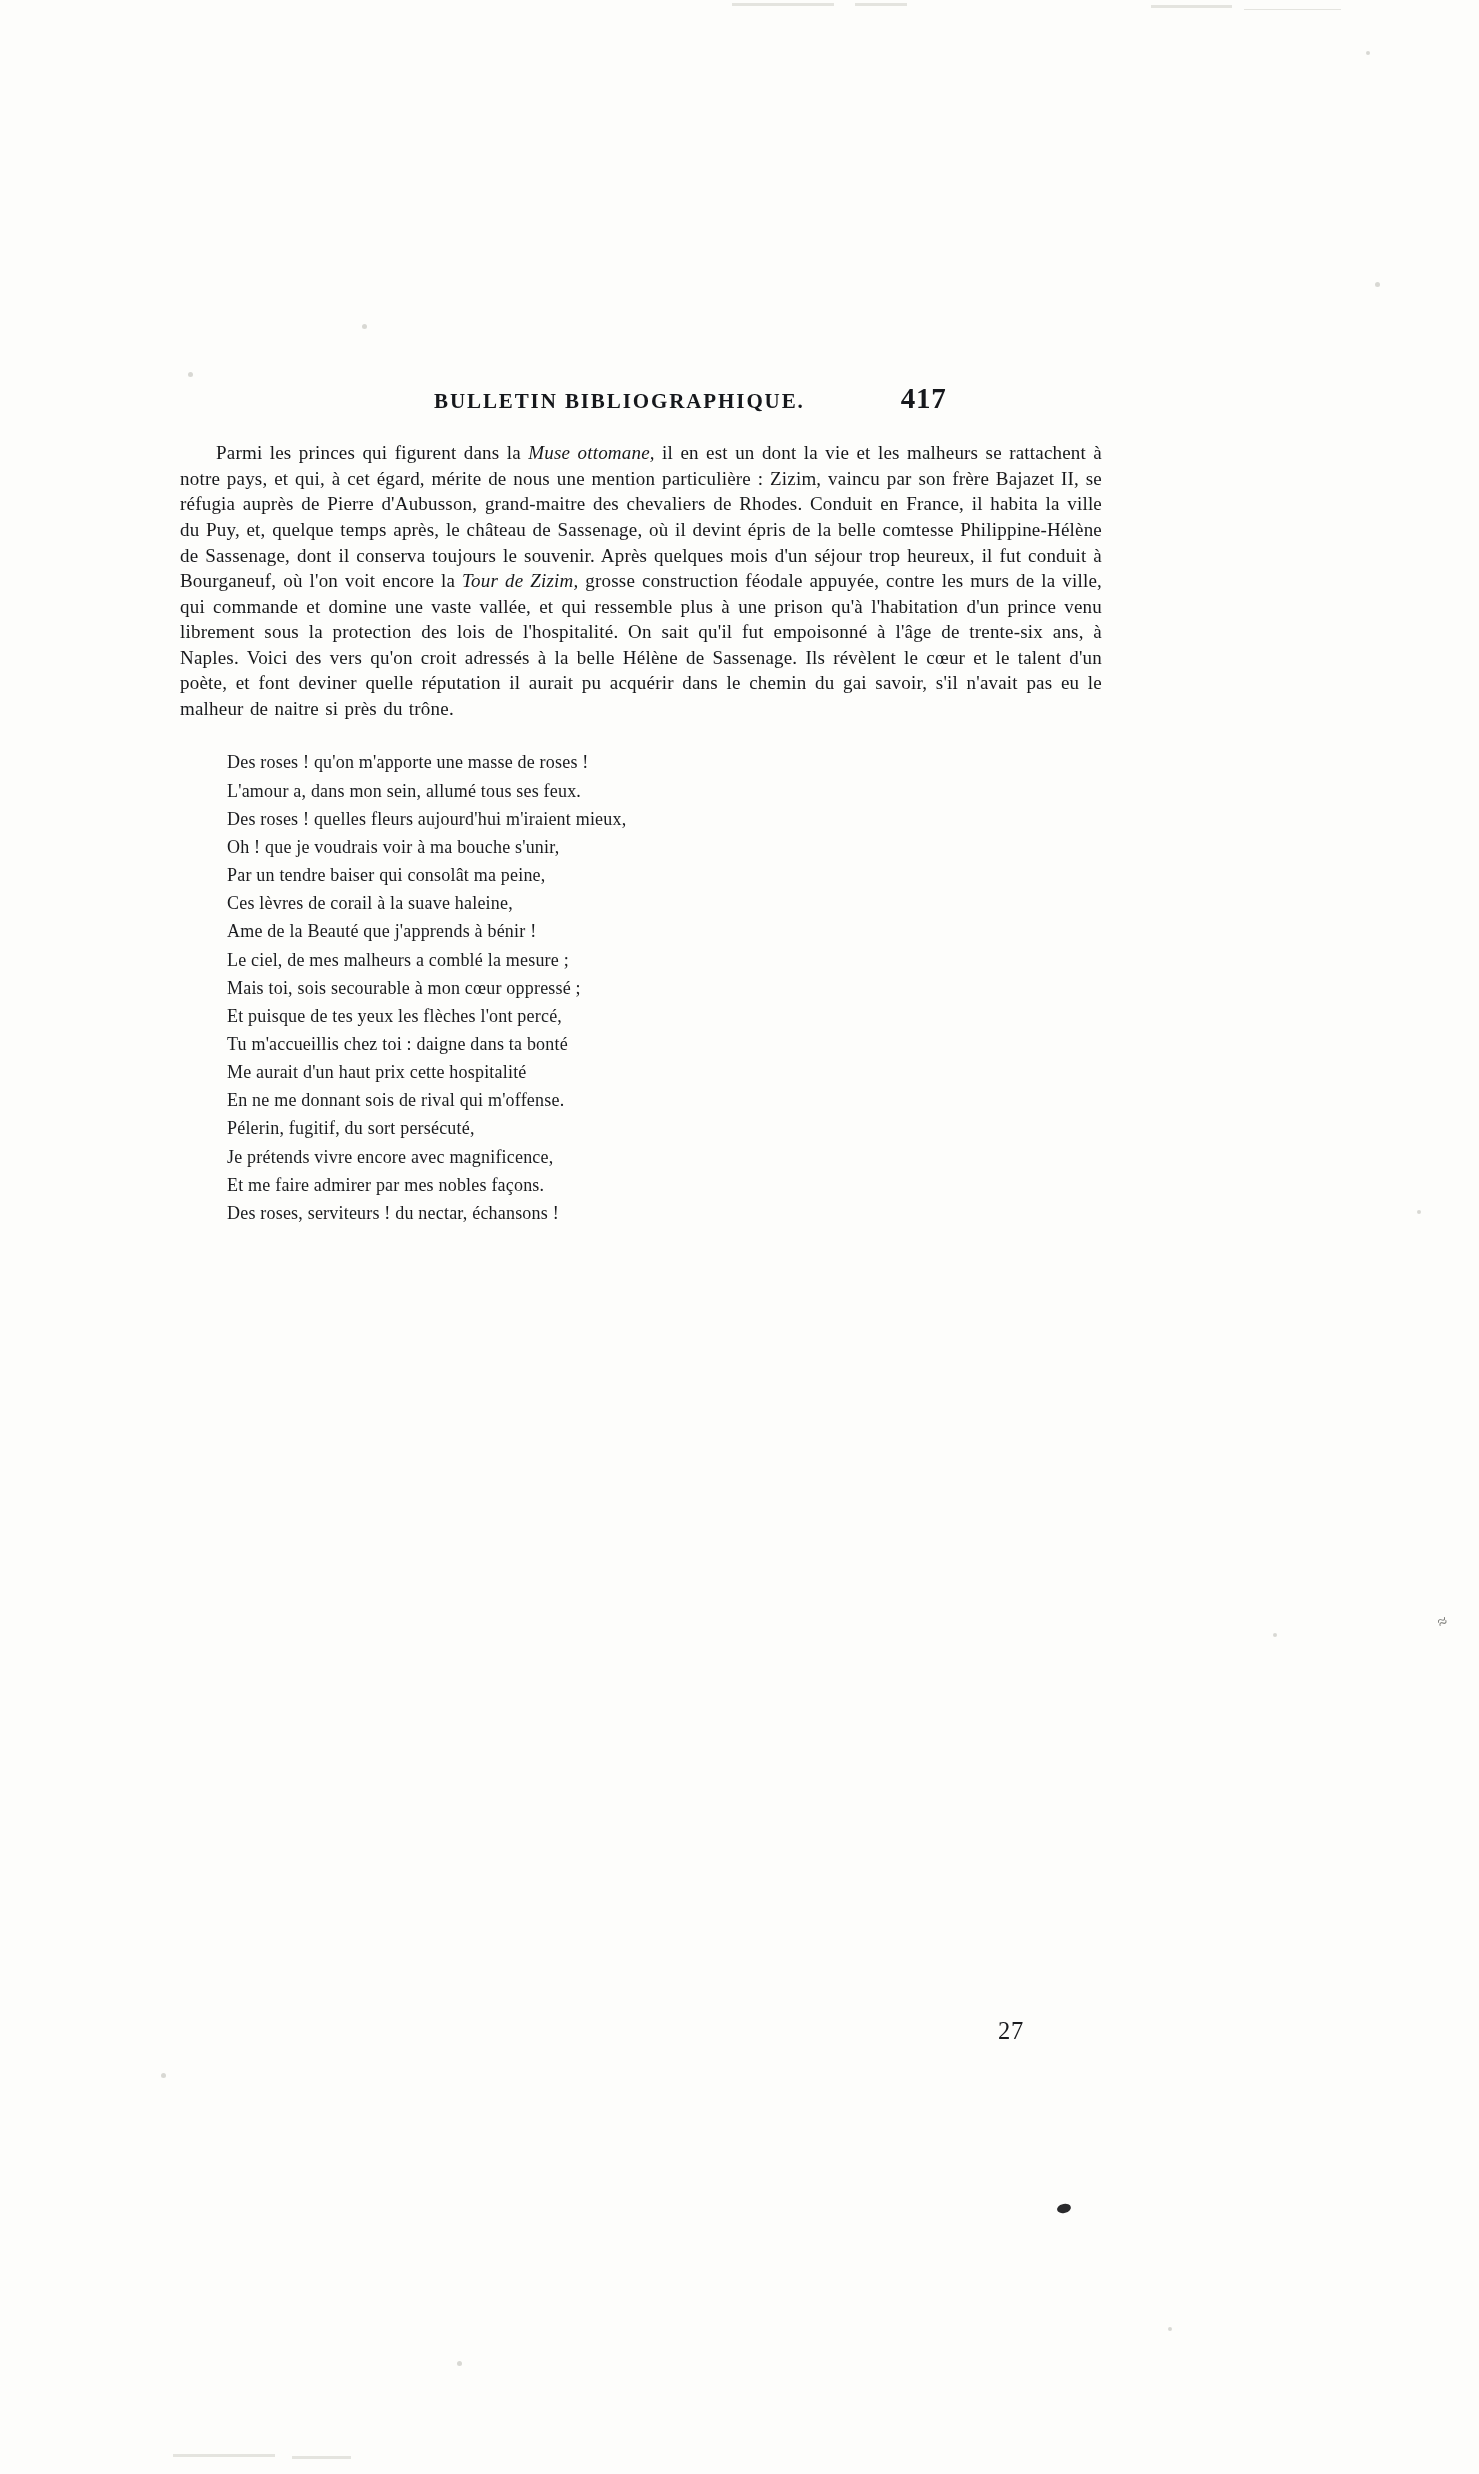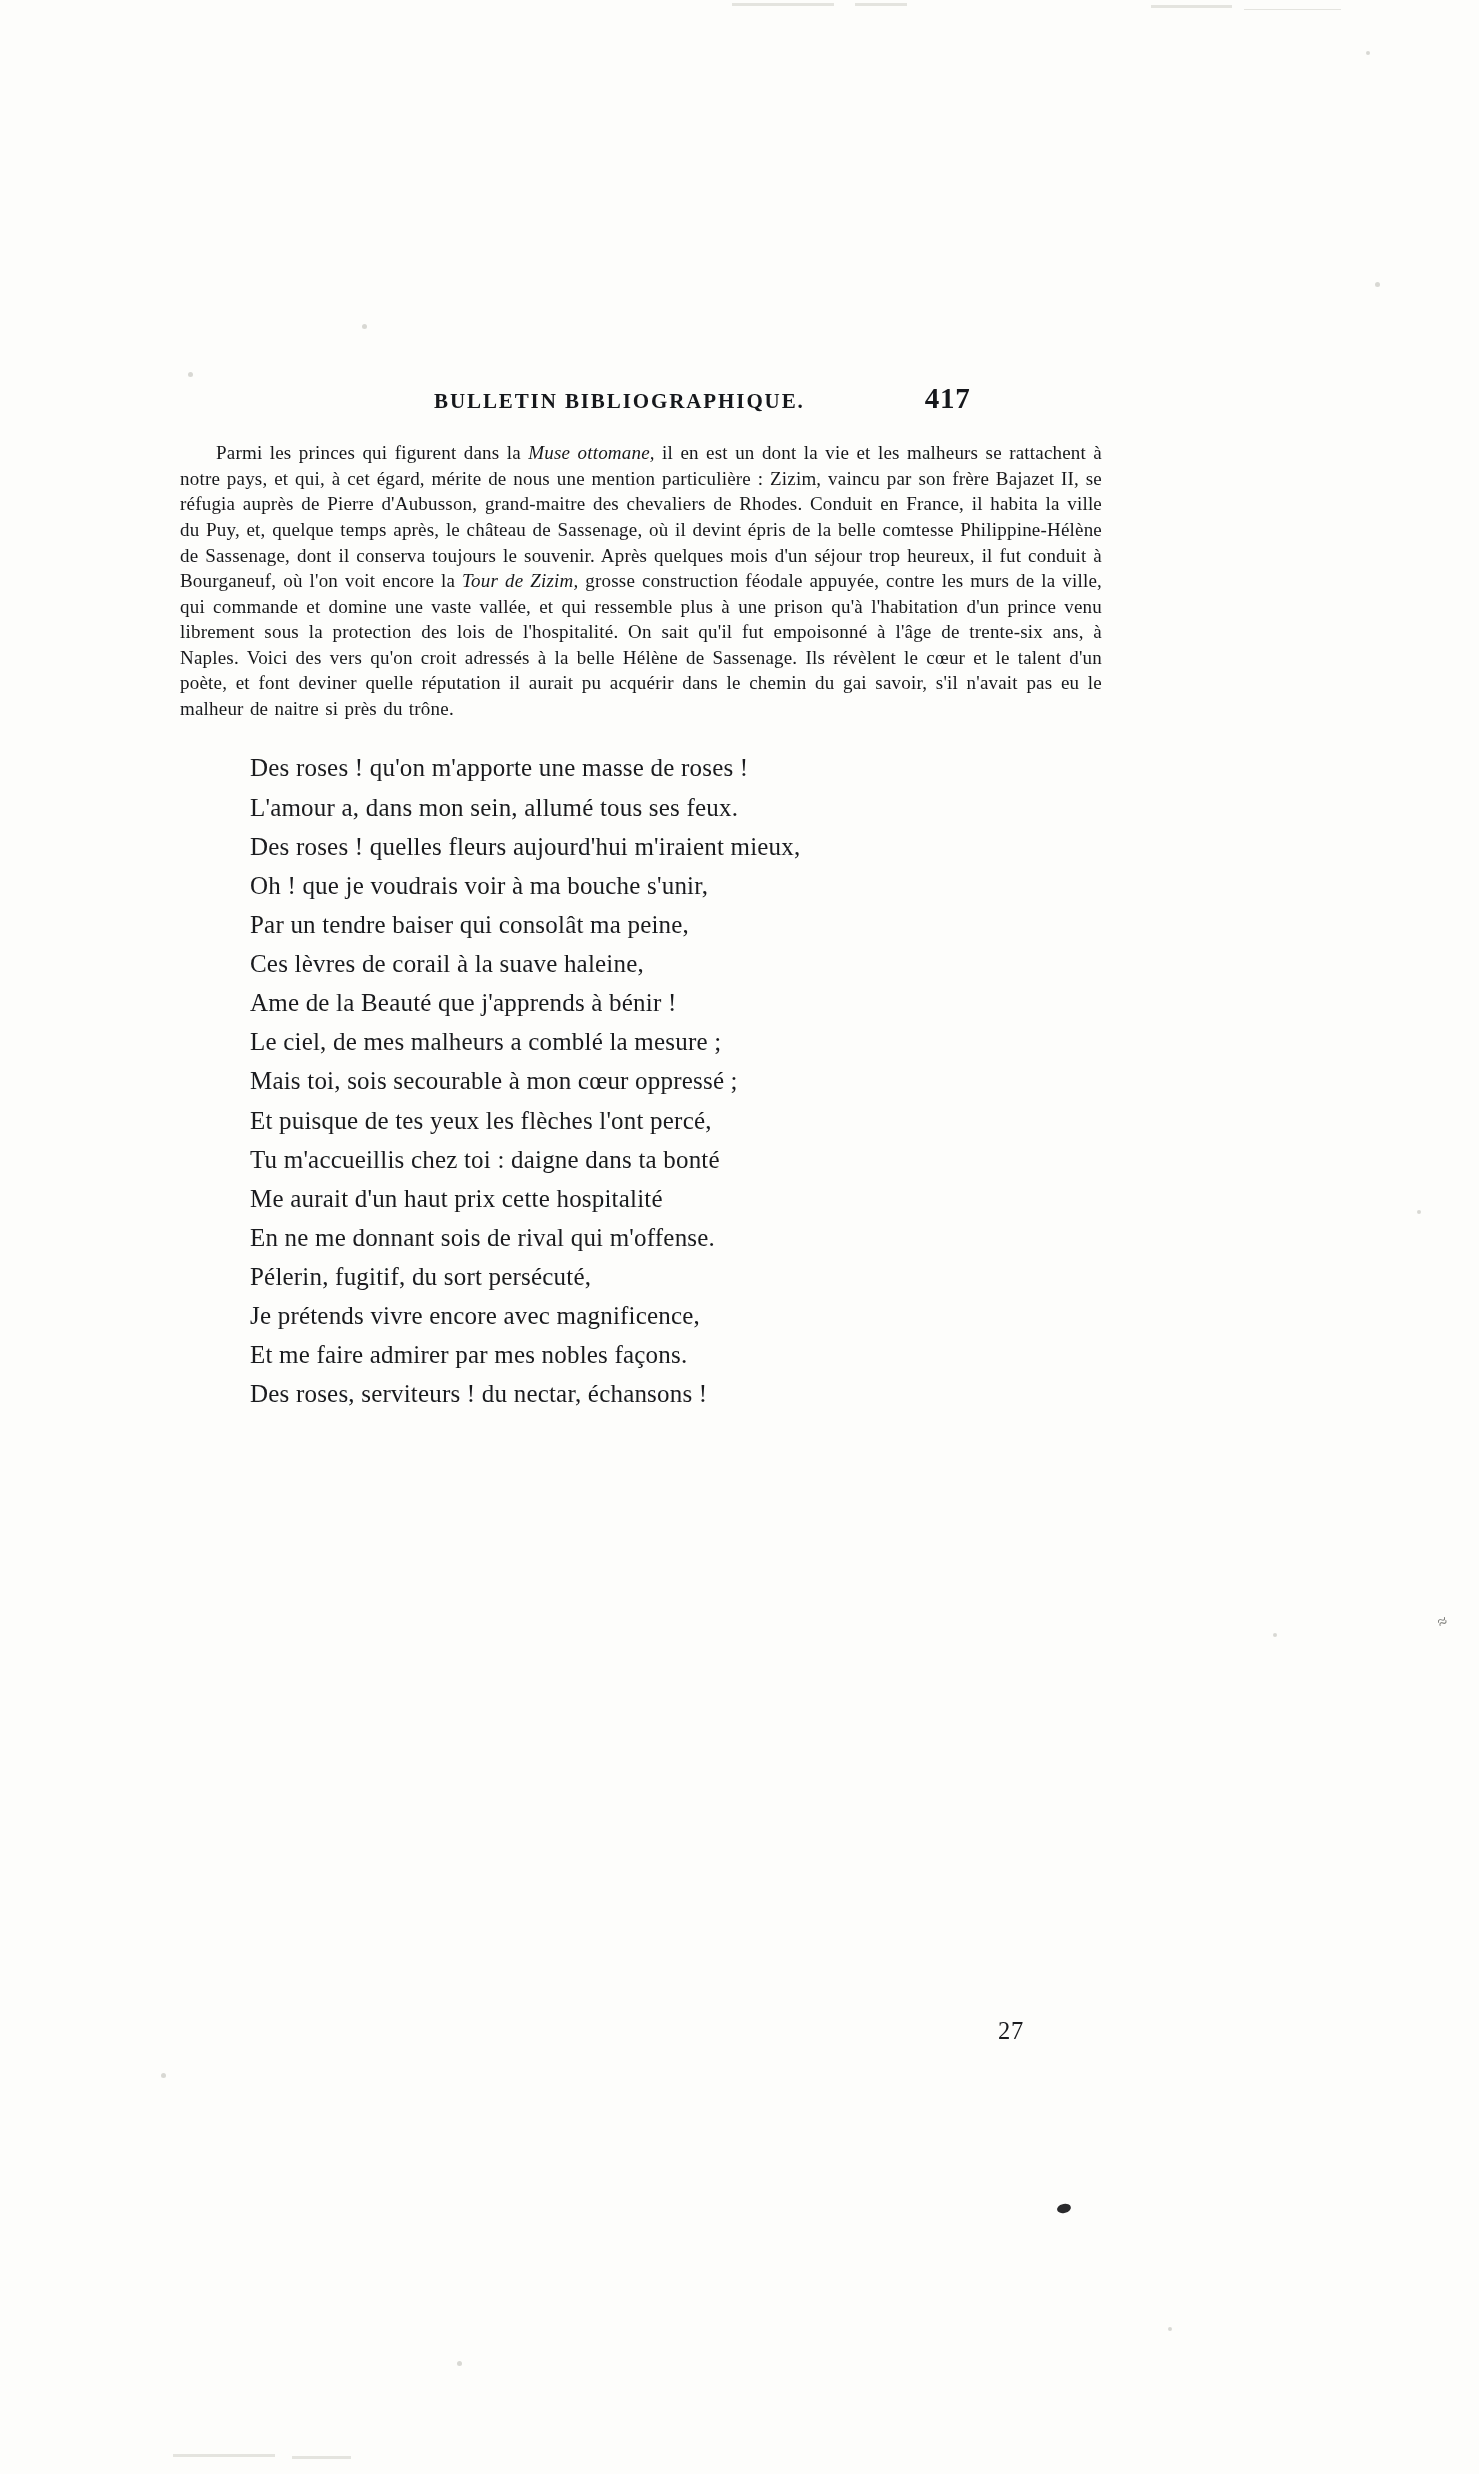--- a/index.html
+++ b/index.html
@@ -56,21 +56,21 @@
     font-size: 21px;
     letter-spacing: 1.9px;
     font-weight: 700;
     color: #16181c;
     margin-left: 254px;
   }
   .page-number {
     font-size: 29px;
     font-weight: 700;
     color: #16181c;
-    margin-left: 120px;
+    margin-left: 96px;
     letter-spacing: 0.8px;
   }
 
   .body-text {
     font-size: 19px;
     line-height: 1.345;
     text-align: justify;
     color: #17181b;
     letter-spacing: 0.2px;
     word-spacing: 1.3px;
@@ -78,22 +78,22 @@
   .body-text .indent {
     display: inline-block;
     width: 36px;
   }
   .body-text i {
     font-style: italic;
   }
 
   .poem {
     margin-top: 27px;
-    margin-left: 70px;
-    font-size: 25px;
+    margin-left: 47px;
+    font-size: 18px;
     line-height: 1.565;
     color: #1a1b1e;
     letter-spacing: 0.2px;
   }
   .poem .line {
     white-space: nowrap;
   }
 
   .folio {
     position: absolute;

